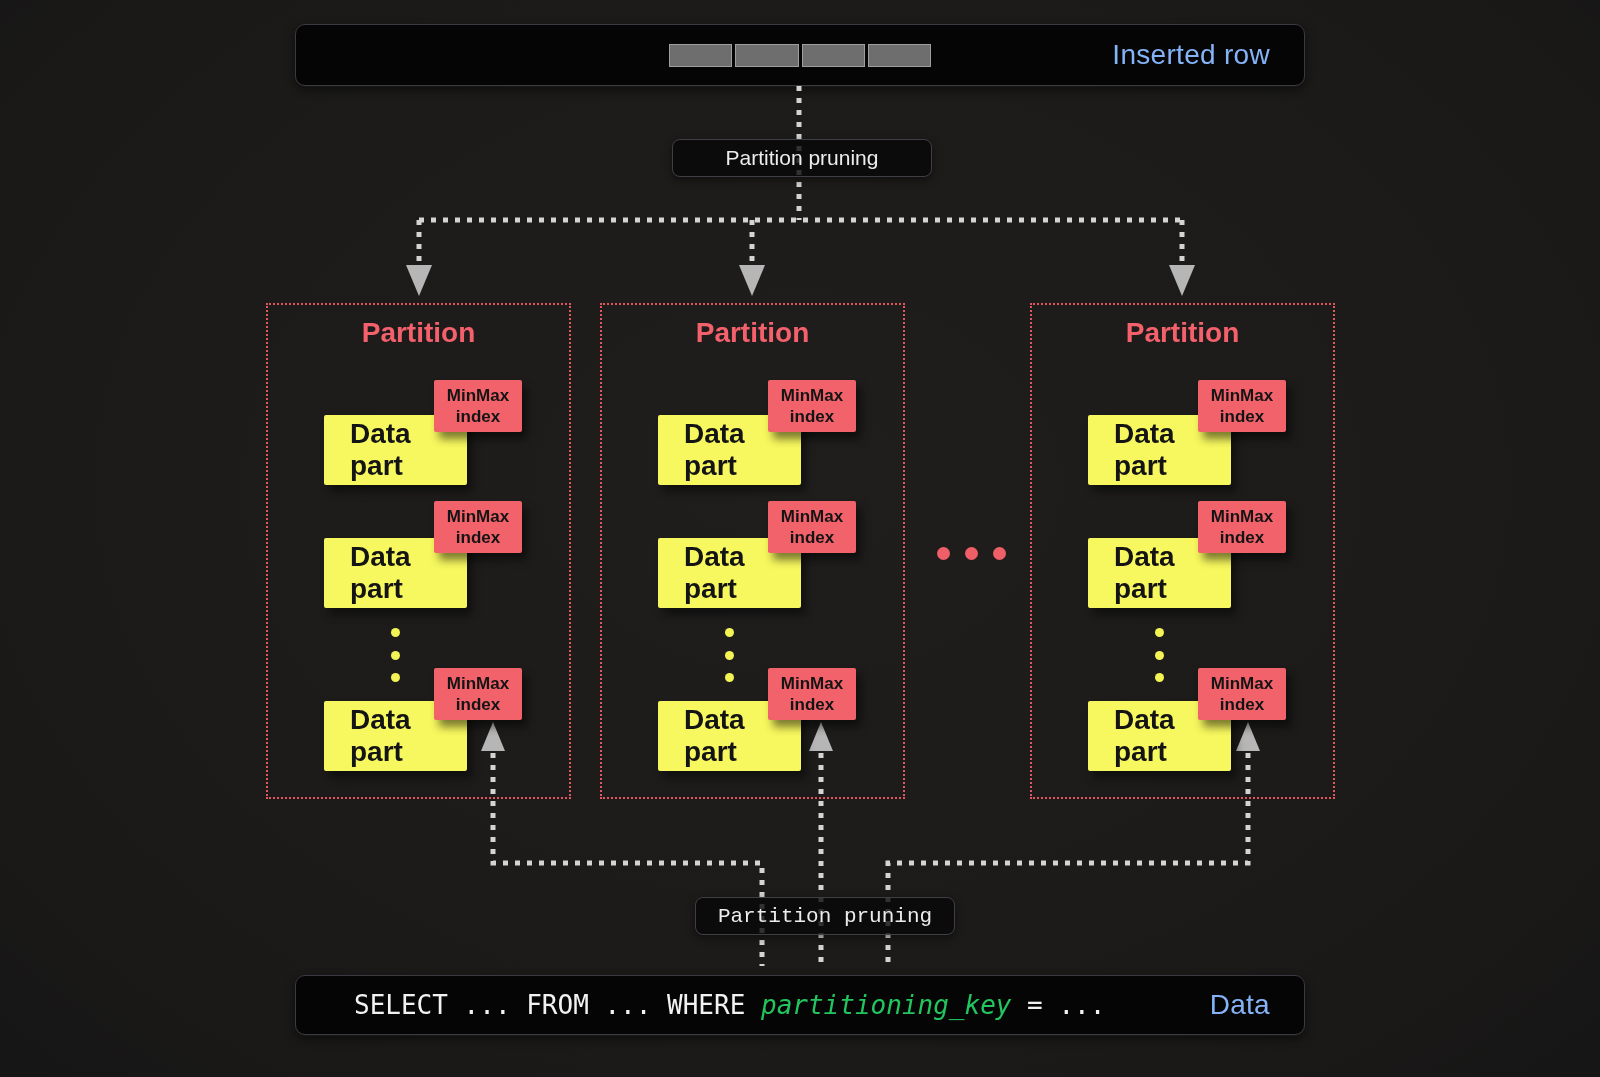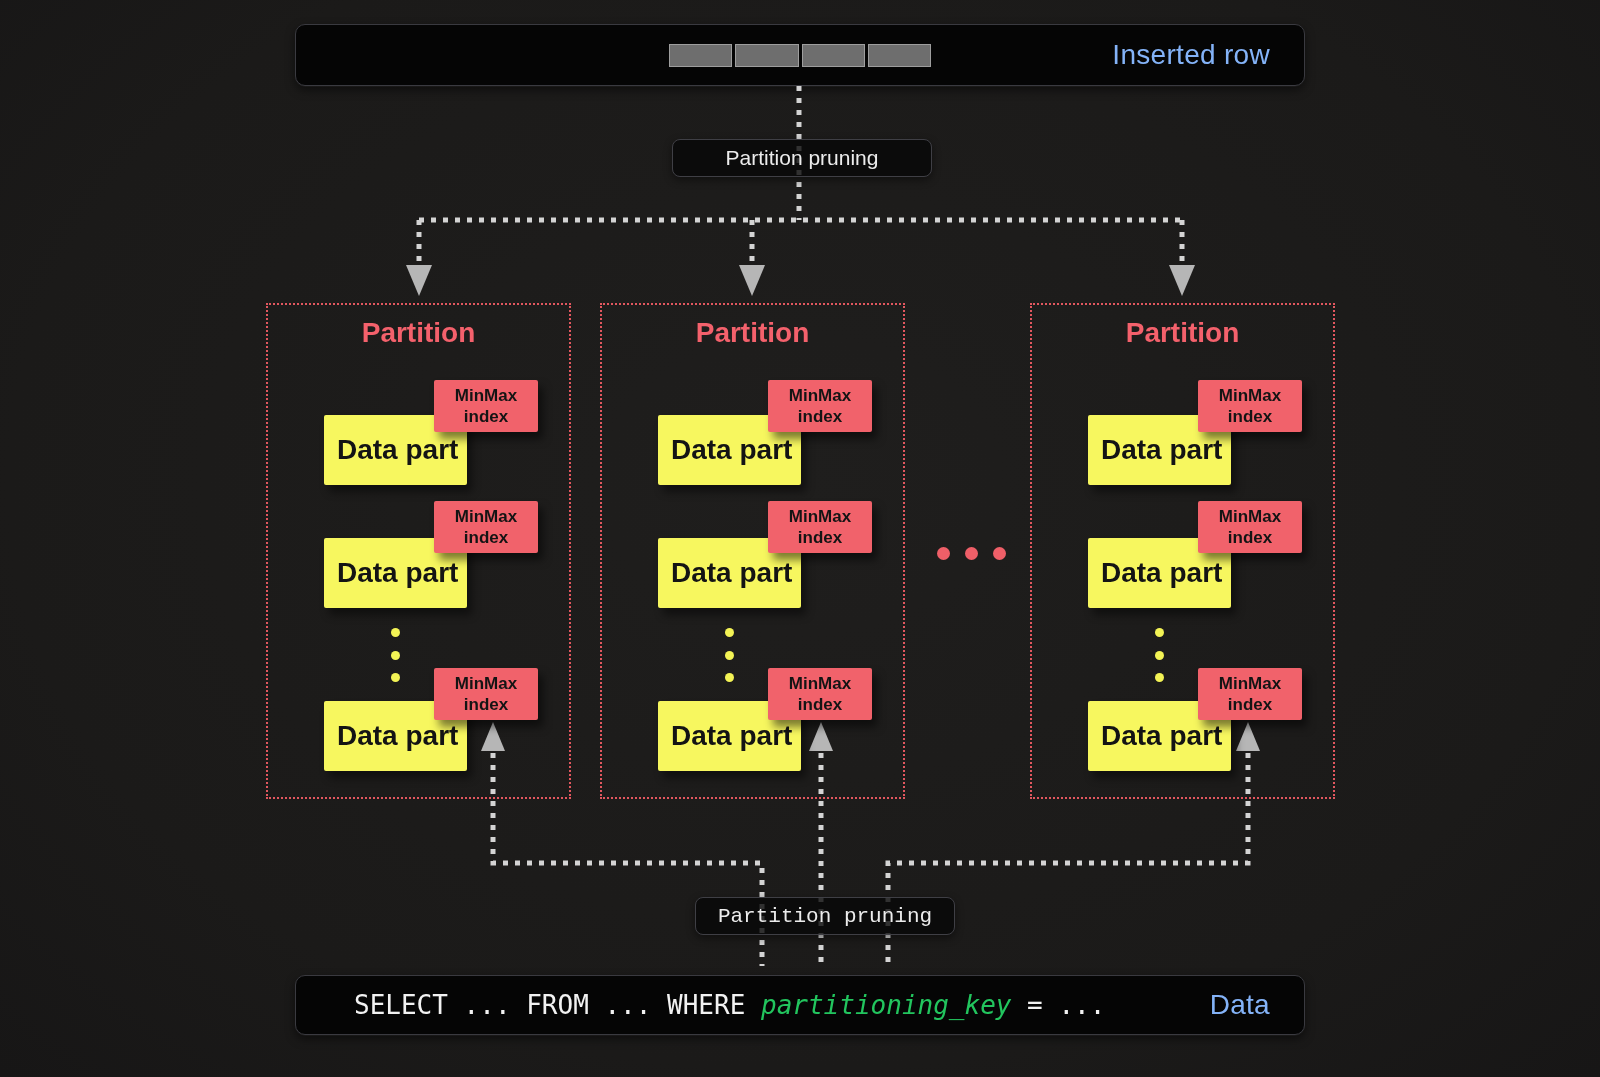--- a/index.html
+++ b/index.html
@@ -59,25 +59,25 @@
   .partition.p3{left:1030px;}
   .partition-title{
     position:absolute;left:0;top:12px;width:100%;text-align:center;
     color:#f4616c;font-size:28px;
   }
   .datapart{
     position:absolute;left:56px;width:143px;height:70px;
     background:#f7f75f;border-radius:2px;
     box-shadow:5px 7px 9px rgba(0,0,0,0.45);
     display:flex;align-items:center;
-    color:#141414;font-size:28px;padding-left:13px;box-sizing:border-box;
+    color:#141414;font-size:28px;padding-left:26px;box-sizing:border-box;
   }
   .datapart.g1{top:110px;} .datapart.g2{top:233px;} .datapart.g3{top:396px;}
   .minmax{
-    position:absolute;left:166px;width:104px;height:52px;
+    position:absolute;left:166px;width:88px;height:52px;
     background:#f1626b;border-radius:2px;
     box-shadow:5px 7px 9px rgba(0,0,0,0.5);
     display:flex;align-items:center;justify-content:center;text-align:center;
     color:#141414;font-size:17px;line-height:1.25;z-index:2;
   }
   .minmax.g1{top:75px;} .minmax.g2{top:196px;} .minmax.g3{top:363px;}
   .vdots{position:absolute;left:123px;top:323px;width:9px;height:54px;
     display:flex;flex-direction:column;justify-content:space-between;}
   .vdots span{width:9px;height:9px;border-radius:50%;background:#f3f355;}
   

